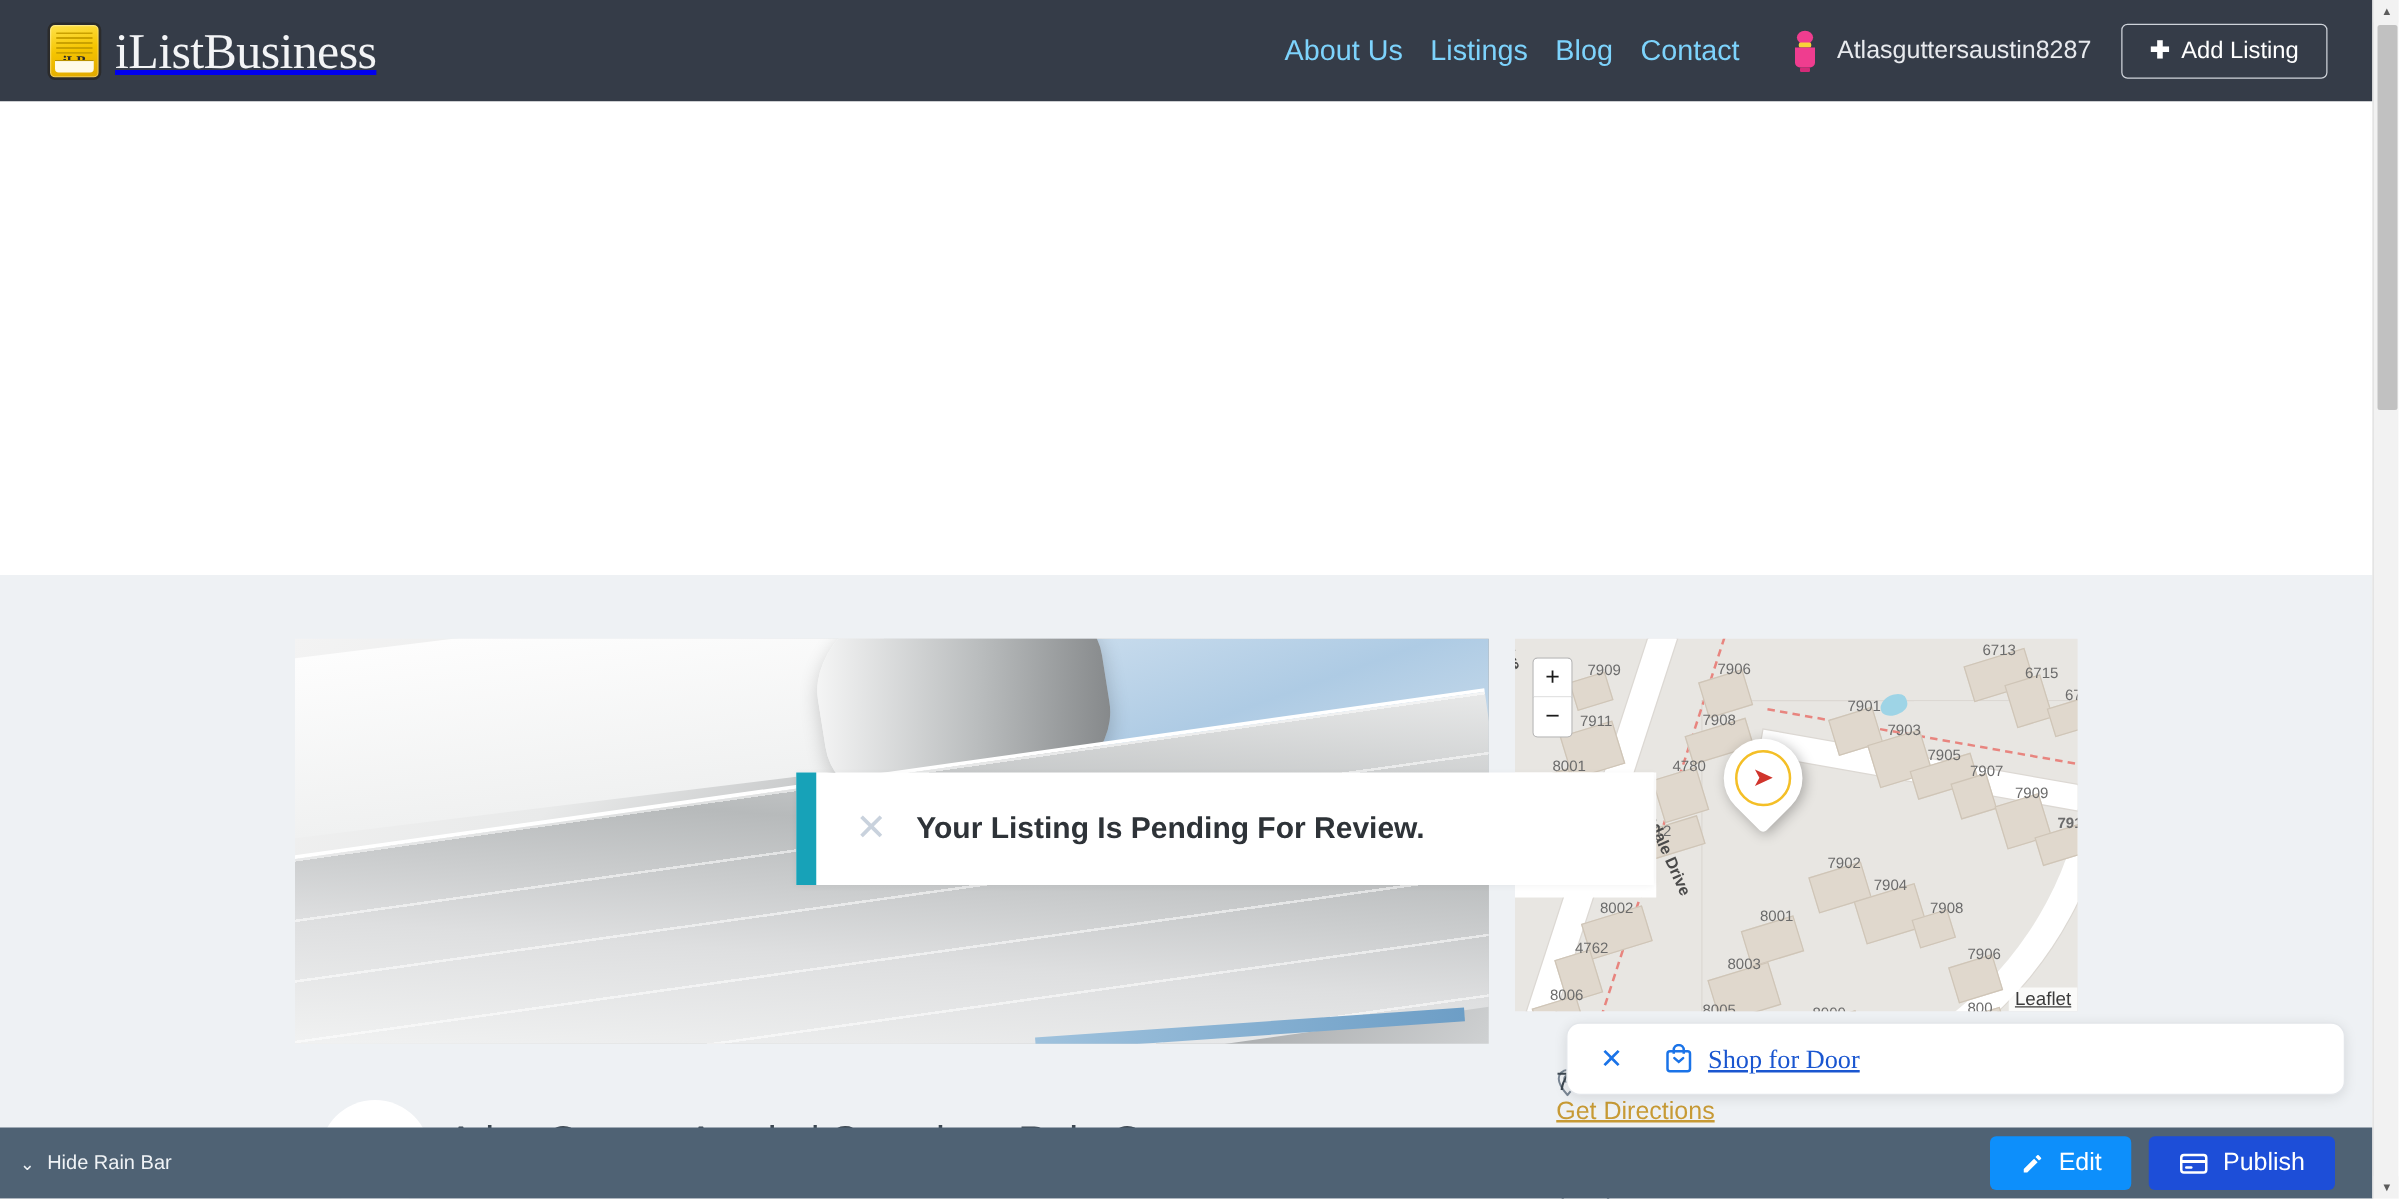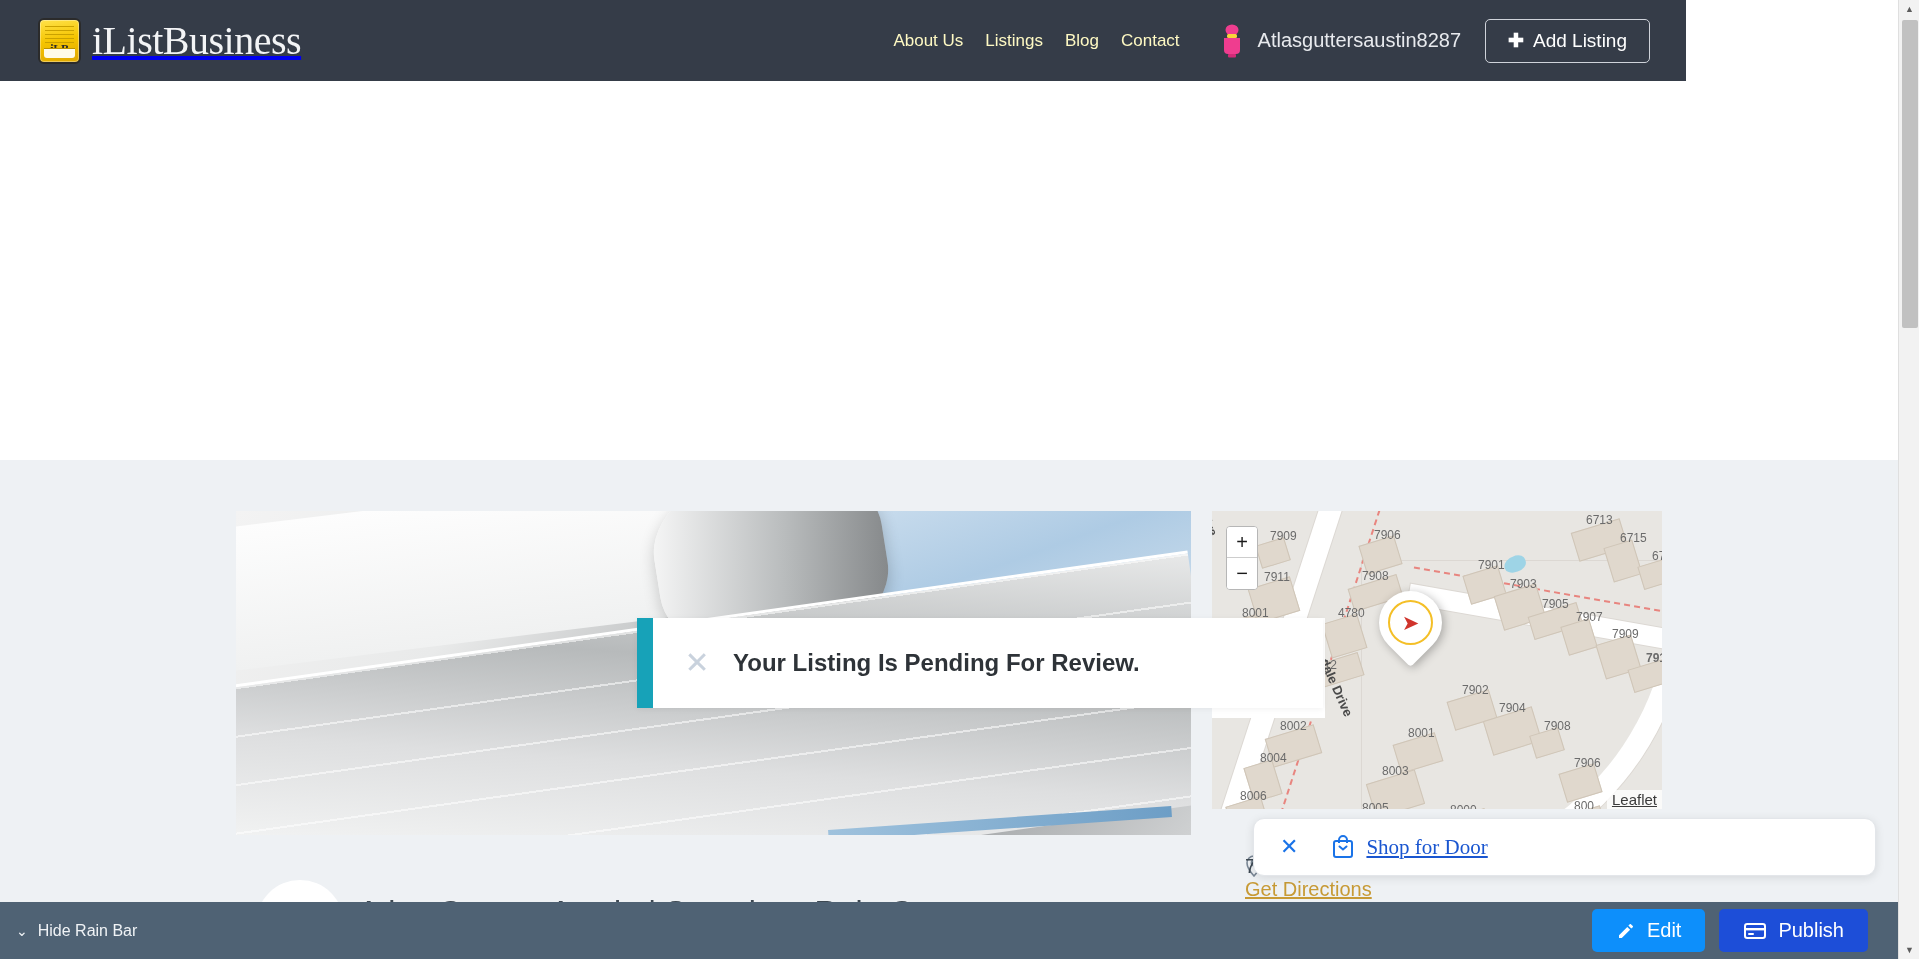--- a/index.html
+++ b/index.html
@@ -8,21 +8,21 @@
     width: 1919px; height: 959px;
     overflow: hidden;
     font-family: "Liberation Sans", sans-serif;
     background: #ffffff;
   }
   #page { position: relative; width: 1919px; height: 959px; overflow: hidden; background:#fff; }
 
   
   .site-header {
     position: absolute; top: 0; left: 0;
-    width: 1686px; height: 81px;
+    width: 1898px; height: 81px;
     background: #353c48;
     display: flex; align-items: center;
     z-index: 40;
   }
   .brand { display: flex; align-items: center; margin-left: 38px; gap: 11px; }
   .brand-mark {
     width: 43px; height: 46px; border-radius: 6px;
     background: linear-gradient(170deg,#ffe24a 0%, #f5c400 48%, #e0a800 100%);
     border: 2px solid #2b2b2b;
     position: relative; flex: none;
@@ -40,21 +40,21 @@
     position:absolute; left:0; right:0; top:22px; text-align:center;
     font-family:"Liberation Serif", serif; font-weight:bold; font-size:12px;
     color:#2b2b2b; letter-spacing:-.3px;
   }
   .brand-text {
     font-family: "Liberation Serif", serif;
     font-size: 40px; color: #f3f4f6; letter-spacing: -0.5px; line-height: 1;
   }
   .nav { margin-left: auto; display: flex; align-items: center; }
   .nav-link {
-    color: #fef9c3; font-size: 17px; text-decoration: none;
+    color: #7dd3fc; font-size: 23px; text-decoration: none;
     padding: 0 11px; white-space: nowrap; cursor: pointer;
   }
   .user-block { display:flex; align-items:center; margin-left: 26px; gap: 11px; }
   .user-avatar { width: 30px; height: 34px; flex:none; }
   .user-name { color: #e8eaee; font-size: 20px; white-space: nowrap; }
   .add-listing-btn {
     margin-left: 24px; margin-right: 36px;
     border: 1px solid #cfd3da; border-radius: 5px;
     background: transparent; color: #fff;
     font-size: 19px; font-family: inherit;
@@ -369,21 +369,21 @@
       </div>
     <div id="map-housenumbers">
         <div class="hnum" style="left: 58px; top: 18px;">7909</div>
         <div class="hnum" style="left: 162px; top: 17px;">7906</div>
         <div class="hnum" style="left: 52px; top: 59px;">7911</div>
         <div class="hnum" style="left: 150px; top: 58px;">7908</div>
         <div class="hnum" style="left: 30px; top: 95px;">8001</div>
         <div class="hnum" style="left: 126px; top: 95px;">4780</div>
         <div class="hnum" style="left: 105px; top: 135px; margin-top: 12px;">912</div>
         <div class="hnum" style="left: 68px; top: 208px;">8002</div>
-        <div class="hnum" style="left: 48px; top: 240px;">8004</div>
+        <div class="hnum" style="left: 48px; top: 240px;">4762</div>
         <div class="hnum" style="left: 28px; top: 278px;">8006</div>
         <div class="hnum" style="left: 196px; top: 215px;">8001</div>
         <div class="hnum" style="left: 170px; top: 253px;">8003</div>
         <div class="hnum" style="left: 150px; top: 290px;">8005</div>
         <div class="hnum" style="left: 266px; top: 47px;">7901</div>
         <div class="hnum" style="left: 298px; top: 66px;">7903</div>
         <div class="hnum" style="left: 330px; top: 86px;">7905</div>
         <div class="hnum" style="left: 364px; top: 99px;">7907</div>
         <div class="hnum" style="left: 400px; top: 116px;">7909</div>
         <div class="hnum" style="left: 434px; top: 140px; font-weight: bold;">791</div>

